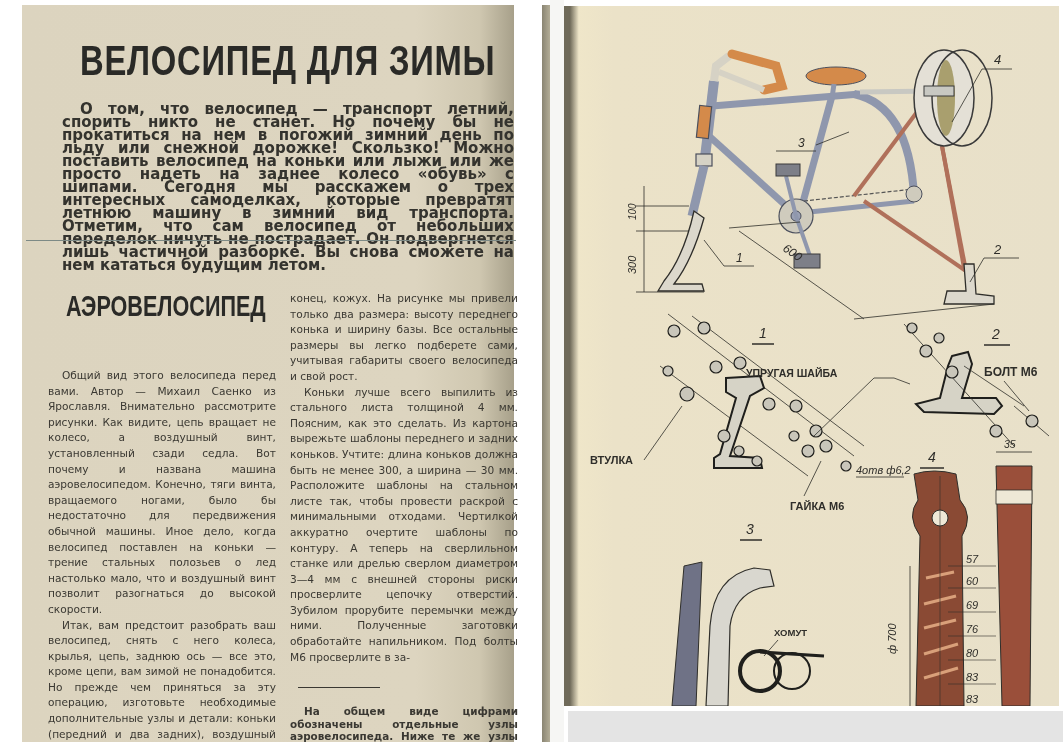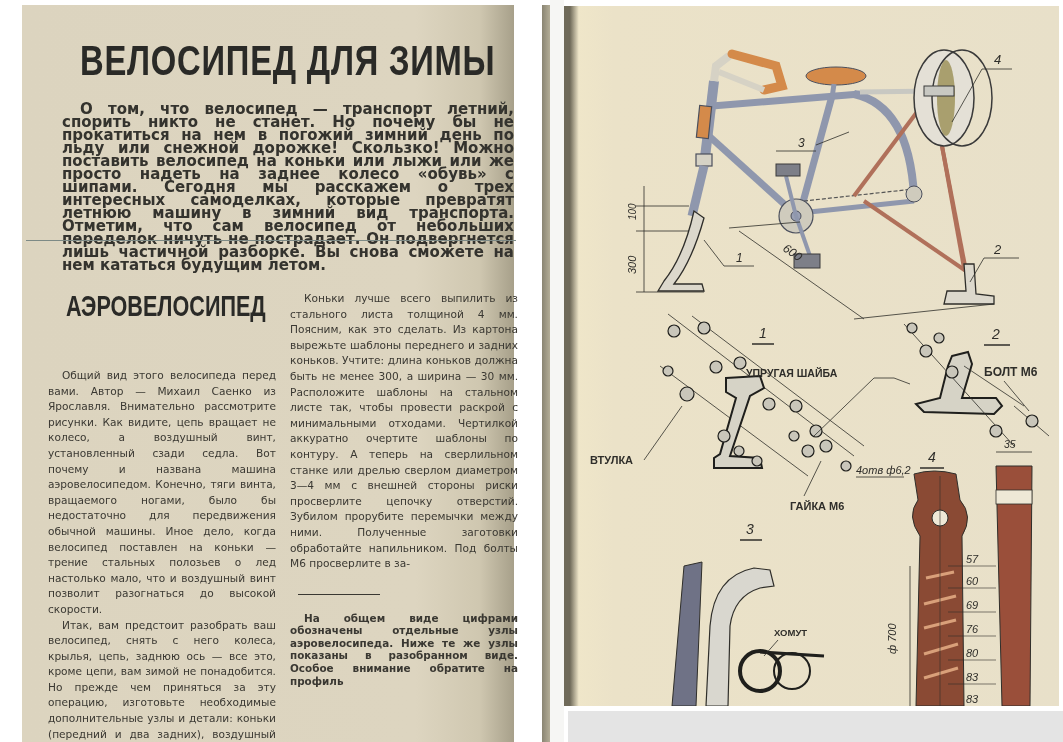--- a/index.html
+++ b/index.html
@@ -71,20 +71,21 @@
   <p class="lead">О том, что велосипед — транспорт летний, спорить никто не станет. Но почему бы не прокатиться на нем в погожий зимний день по льду или снежной дорожке! Скользко! Можно поставить велосипед на коньки или лыжи или же просто надеть на заднее колесо «обувь» с шипами. Сегодня мы расскажем о трех интересных самоделках, которые превратят летнюю машину в зимний вид транспорта. Отметим, что сам велосипед от небольших переделок ничуть не пострадает. Он подвергнется лишь частичной разборке. Вы снова сможете на нем кататься будущим летом.</p>
   <div class="rule-top"></div>
   <h2 class="section-title">АЭРОВЕЛОСИПЕД</h2>
 
   <div class="col col-left">
     <p>Общий вид этого велосипеда перед вами. Автор — Михаил Саенко из Ярославля. Внимательно рассмотрите рисунки. Как видите, цепь вращает не колесо, а воздушный винт, установленный сзади седла. Вот почему и названа машина аэровелосипедом. Конечно, тяги винта, вращаемого ногами, было бы недостаточно для передвижения обычной машины. Иное дело, когда велосипед поставлен на коньки — трение стальных полозьев о лед настолько мало, что и воздушный винт позволит разогнаться до высокой скорости.</p>
     <p>Итак, вам предстоит разобрать ваш велосипед, снять с него колеса, крылья, цепь, заднюю ось — все это, кроме цепи, вам зимой не понадобится. Но прежде чем приняться за эту операцию, изготовьте необходимые дополнительные узлы и детали: коньки (передний и два задних), воздушный винт, опорный кронштейн, поддерживающий воздушный винт</p>
   </div>
 
   <div class="col col-right">
+    <p style="text-indent:0">конец, кожух. На рисунке мы привели только два размера: высоту переднего конька и ширину базы. Все остальные размеры вы легко подберете сами, учитывая габариты своего велосипеда и свой рост.</p>
     <p>Коньки лучше всего выпилить из стального листа толщиной 4 мм. Поясним, как это сделать. Из картона вырежьте шаблоны переднего и задних коньков. Учтите: длина коньков должна быть не менее 300, а ширина — 30 мм. Расположите шаблоны на стальном листе так, чтобы провести раскрой с минимальными отходами. Чертилкой аккуратно очертите шаблоны по контуру. А теперь на сверлильном станке или дрелью сверлом диаметром 3—4 мм с внешней стороны риски просверлите цепочку отверстий. Зубилом прорубите перемычки между ними. Полученные заготовки обработайте напильником. Под болты М6 просверлите в за-</p>
     <div class="short-rule"></div>
     <p class="note">На общем виде цифрами обозначены отдельные узлы аэровелосипеда. Ниже те же узлы показаны в разобранном виде. Особое внимание обратите на профиль</p>
   </div>
 </div>
 
 <div class="gutter-dark"></div>
 <div class="gutter-gap"></div>
 
 <div class="right-page">

